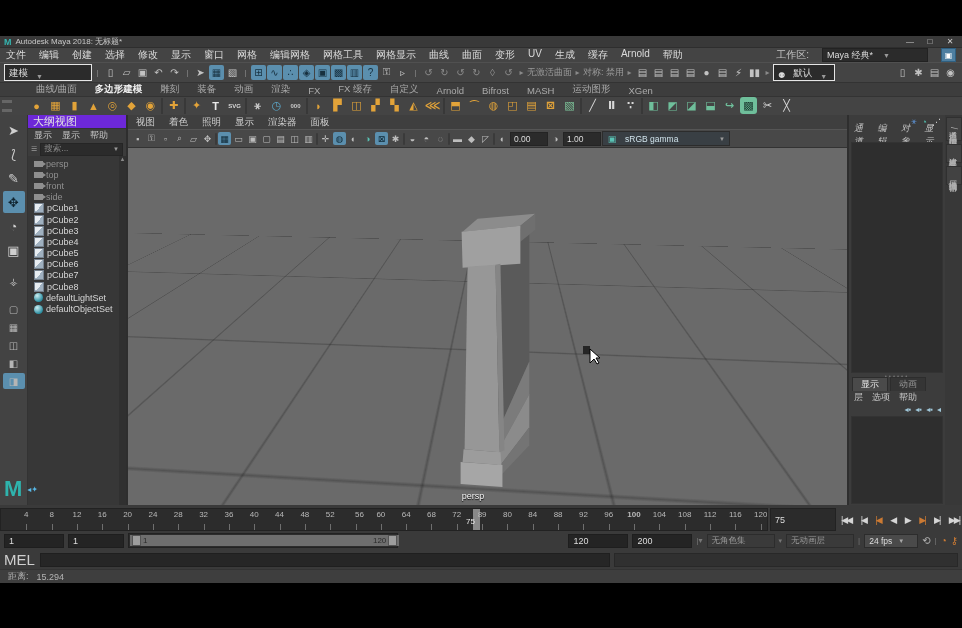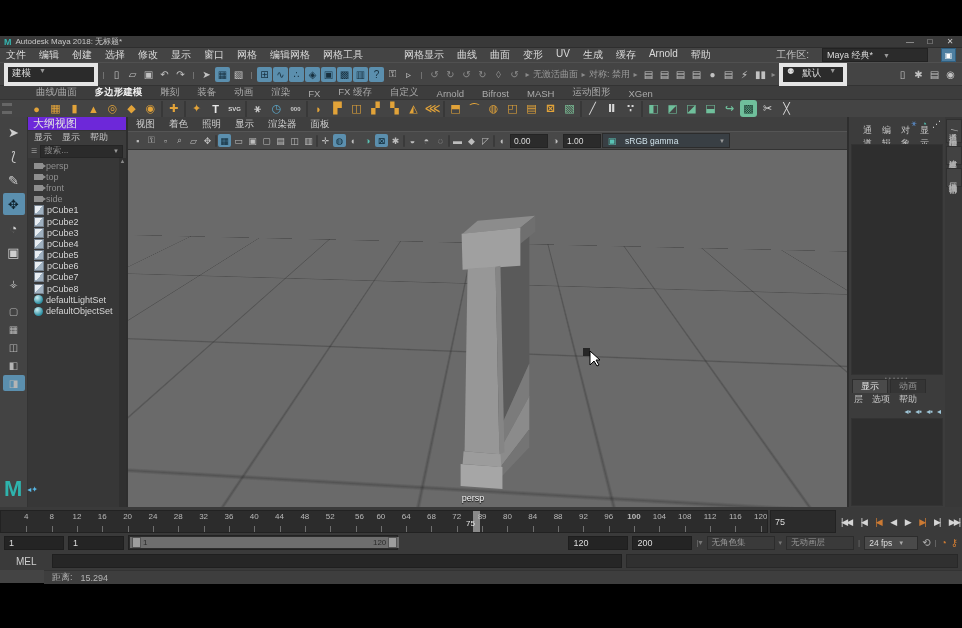--- a/index.html
+++ b/index.html
@@ -13,21 +13,21 @@
   
   .menubar{height:14px;background:#444;display:flex;align-items:center;font-size:10px;color:#dadada;padding:0 6px;gap:13px;white-space:nowrap;}
   .menubar .mitem{cursor:default;}
   .menubar .spacer{flex:1;}
   .wslabel{color:#c4c4c4;}
   .wsdrop{background:#2b2b2b;border:1px solid #222;padding:0 4px;height:12px;display:flex;align-items:center;gap:10px;font-size:9px;color:#ddd;min-width:96px;}
   .wsdrop .arr{color:#999;font-size:7px;}
   .pinbtn{width:13px;height:12px;background:#4d7ea0;border:1px solid #2f5f80;display:flex;align-items:center;justify-content:center;font-size:8px;color:#fff;}
   
   .statusline{height:22px;background:#444;border-top:1px solid #505050;border-bottom:1px solid #333;display:flex;align-items:center;padding:0 4px;gap:3px;font-size:9px;}
-  .sl-drop{background:#2b2b2b;border:4px solid #e5e5e5;height:15px;display:flex;align-items:flex-start;padding:0 4px;gap:8px;min-width:78px;font-size:9.5px;color:#ddd;}
+  .sl-drop{background:#2b2b2b;border:1px solid #e5e5e5;height:15px;display:flex;align-items:flex-end;padding:0 4px;gap:8px;min-width:78px;font-size:9.5px;color:#ddd;}
   .sl-sep{width:5px;color:#8a8a8a;font-size:8px;text-align:center;}
   .icon16{width:15px;height:15px;display:flex;align-items:center;justify-content:center;font-size:10px;color:#c2c2c2;border-radius:2px;flex:0 0 auto;}
   .icon16.on{background:#5b8fae;color:#17303f;}
   .icon16.mut{color:#8a8a8a;}
   .sl-text{color:#9a9a9a;font-size:9px;}
   .grp{display:flex;align-items:center;gap:1px;}
   
   .shelftabs{height:13px;background:#3d3d3d;display:flex;align-items:flex-end;gap:14px;font-size:9.5px;color:#ababab;padding:0 34px;white-space:nowrap;border-bottom:1px solid #333;}
   .shelftabs .stab{padding:0 2px;}
   .shelftabs .stab.active{color:#f0f0f0;font-weight:bold;text-align:right;}
@@ -71,21 +71,21 @@
   .ground{position:absolute;left:-55%;top:26%;width:210%;height:300%;transform-origin:50% 0;transform:perspective(330px) rotateX(64deg) rotateZ(3deg);background-image:linear-gradient(rgba(40,40,40,.35) 1.5px,transparent 1.5px),linear-gradient(90deg,rgba(40,40,40,.35) 1.5px,transparent 1.5px);background-size:74px 74px;}
   .persp-label{position:absolute;left:48%;bottom:4px;transform:translateX(-50%);font-size:9px;color:#f2f2f2;text-shadow:0 1px 1px #000;}
   .cursor{position:absolute;left:455px;top:198px;width:18px;height:20px;}
   .tooltip{position:absolute;left:4px;top:443px;display:flex;align-items:center;gap:5px;z-index:40;}
   .tooltip .mbig{color:#2fb3ad;font-size:22px;font-weight:bold;line-height:20px;}
   .tip-box{border:1px solid #aeb9ea;border-radius:5px;background:rgba(40,44,56,.92);color:#dfe8fb;font-size:13px;padding:1px 10px;box-shadow:0 0 4px rgba(0,0,0,.6);}
   .tip-dot{color:#58b9e8;font-size:8px;}
   
   .rightpanel{width:96px;background:#3c3c3c;display:flex;flex-direction:column;}
   .cb-icons{height:13px;display:flex;justify-content:flex-end;gap:5px;align-items:center;padding:0 4px;font-size:9px;}
-  .cb-menus{height:13px;display:flex;gap:8px;align-items:center;font-size:9px;color:#c3c3c3;padding:0 14px;}
+  .cb-menus{height:13px;display:flex;gap:8px;align-items:center;font-size:9px;color:#c3c3c3;padding:0 5px;font-style:italic;}
   .cb-empty{flex:1;background:#2e2e2e;border:1px solid #333;margin:1px 2px;}
   .splitdots{height:4px;display:flex;align-items:center;justify-content:center;color:#777;font-size:6px;letter-spacing:2px;}
   .le-tabs{height:13px;display:flex;gap:2px;padding:0 3px;font-size:9px;align-items:flex-end;}
   .le-tab{padding:0 8px;background:#353535;color:#9a9a9a;border:1px solid #2d2d2d;border-bottom:none;}
   .le-tab.active{background:#4a4a4a;color:#e5e5e5;}
   .le-menus{height:12px;display:flex;gap:9px;font-size:9px;color:#c3c3c3;align-items:center;padding:0 5px;}
   .le-icons{height:12px;display:flex;justify-content:flex-end;gap:4px;padding:0 4px;font-size:8px;color:#9fc6d8;align-items:center;}
   .le-empty{height:86px;background:#2e2e2e;border:1px solid #333;margin:1px 2px;}
   
   .tabstrip{width:17px;background:#383838;display:flex;flex-direction:column;gap:3px;padding-top:2px;align-items:center;}
@@ -105,24 +105,24 @@
   .rangerow{flex:0 0 17px;display:flex;align-items:center;gap:4px;background:#3a3a3a;padding:1px 4px;font-size:9px;}
   .rfield{background:#242424;border:1px solid #1e1e1e;height:12px;display:flex;align-items:center;padding:0 4px;color:#ddd;}
   .rangebar{width:268px;height:13px;background:#2c2c2c;border:1px solid #222;position:relative;}
   .rb-inner{position:absolute;left:1px;top:1px;bottom:1px;width:99%;background:#6e6e6e;display:flex;align-items:center;justify-content:space-between;font-size:8px;color:#2b2b2b;padding:0 2px;}
   .rb-handle{width:7px;height:9px;background:#9d9d9d;border:1px solid #555;}
   .rdrop{background:#3a3a3a;border:1px solid #2c2c2c;height:12px;display:flex;align-items:center;gap:6px;padding:0 4px;color:#9a9a9a;font-size:8.5px;}
   .ricon{color:#b5b5b5;font-size:10px;}
   .ricon.orange{color:#cc7a33;}
   
   .melrow{flex:0 0 16px;display:flex;align-items:center;gap:4px;background:#3a3a3a;padding:1px 4px;}
-  .mel-label{font-size:10px;color:#cfcfcf;width:32px;margin-left:12px;}
+  .mel-label{font-size:15px;color:#cfcfcf;width:32px;}
   .mel-input{width:568px;height:12px;background:#262626;border:1px solid #1f1f1f;}
   .mel-out{flex:1;height:12px;background:#303030;border:1px solid #282828;}
-  .helprow{flex:1;display:flex;align-items:center;gap:8px;background:#3e3e3e;padding:0 8px;font-size:9px;color:#b5b5b5;border-top:1px solid #333;margin-left:44px;}
+  .helprow{flex:1;display:flex;align-items:center;gap:8px;background:#3e3e3e;padding:0 8px;font-size:9px;color:#b5b5b5;border-top:1px solid #333;}
 </style>
 </head>
 <body>
 
 <div class="app">
 
   <div class="titlebar">
     <span class="mlogo">M</span>
     <span>Autodesk Maya 2018: 无标题*</span>
     <span class="spacer"></span>
@@ -137,21 +137,21 @@
     <span class="mitem"><b style="font-weight:normal;">文件</b></span>
         <span class="mitem"><b style="font-weight:normal;">编辑</b></span>
         <span class="mitem"><b style="font-weight:normal;">创建</b></span>
         <span class="mitem"><b style="font-weight:normal;">选择</b></span>
         <span class="mitem"><b style="font-weight:normal;">修改</b></span>
         <span class="mitem"><b style="font-weight:normal;">显示</b></span>
         <span class="mitem"><b style="font-weight:normal;">窗口</b></span>
         <span class="mitem"><b style="font-weight:normal;">网格</b></span>
         <span class="mitem"><b style="font-weight:normal;">编辑网格</b></span>
         <span class="mitem"><b style="font-weight:normal;">网格工具</b></span>
-        <span class="mitem"><b style="font-weight:normal;margin-left:28px;">网格显示</b></span>
+        <span class="mitem"><b style="font-weight:normal;">网格显示</b></span>
         <span class="mitem"><b style="font-weight:normal;">曲线</b></span>
         <span class="mitem"><b style="font-weight:normal;">曲面</b></span>
         <span class="mitem"><b style="font-weight:normal;">变形</b></span>
         <span class="mitem"><b style="font-weight:normal;">UV</b></span>
         <span class="mitem"><b style="font-weight:normal;">生成</b></span>
         <span class="mitem"><b style="font-weight:normal;">缓存</b></span>
         <span class="mitem"><b style="font-weight:normal;">Arnold</b></span>
         <span class="mitem"><b style="font-weight:normal;">帮助</b></span>
       </span>
     <span class="spacer"></span>

